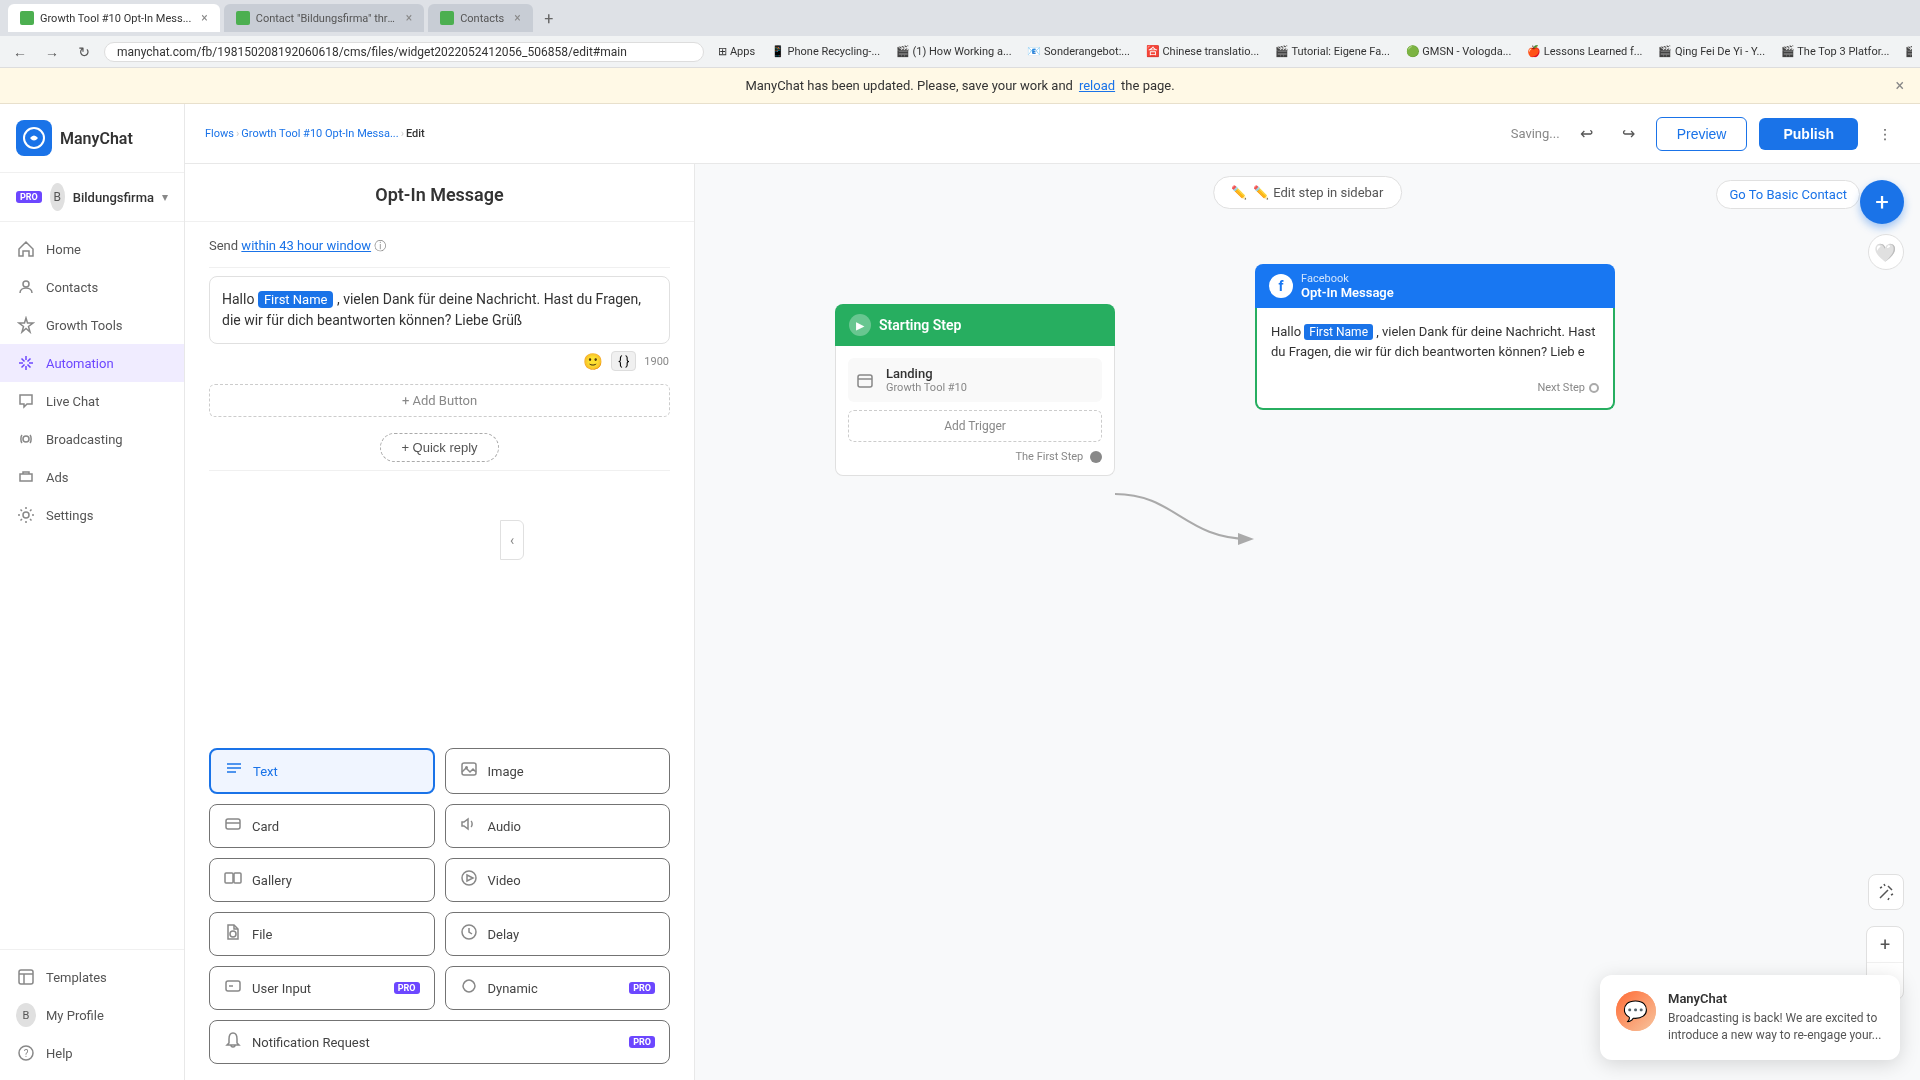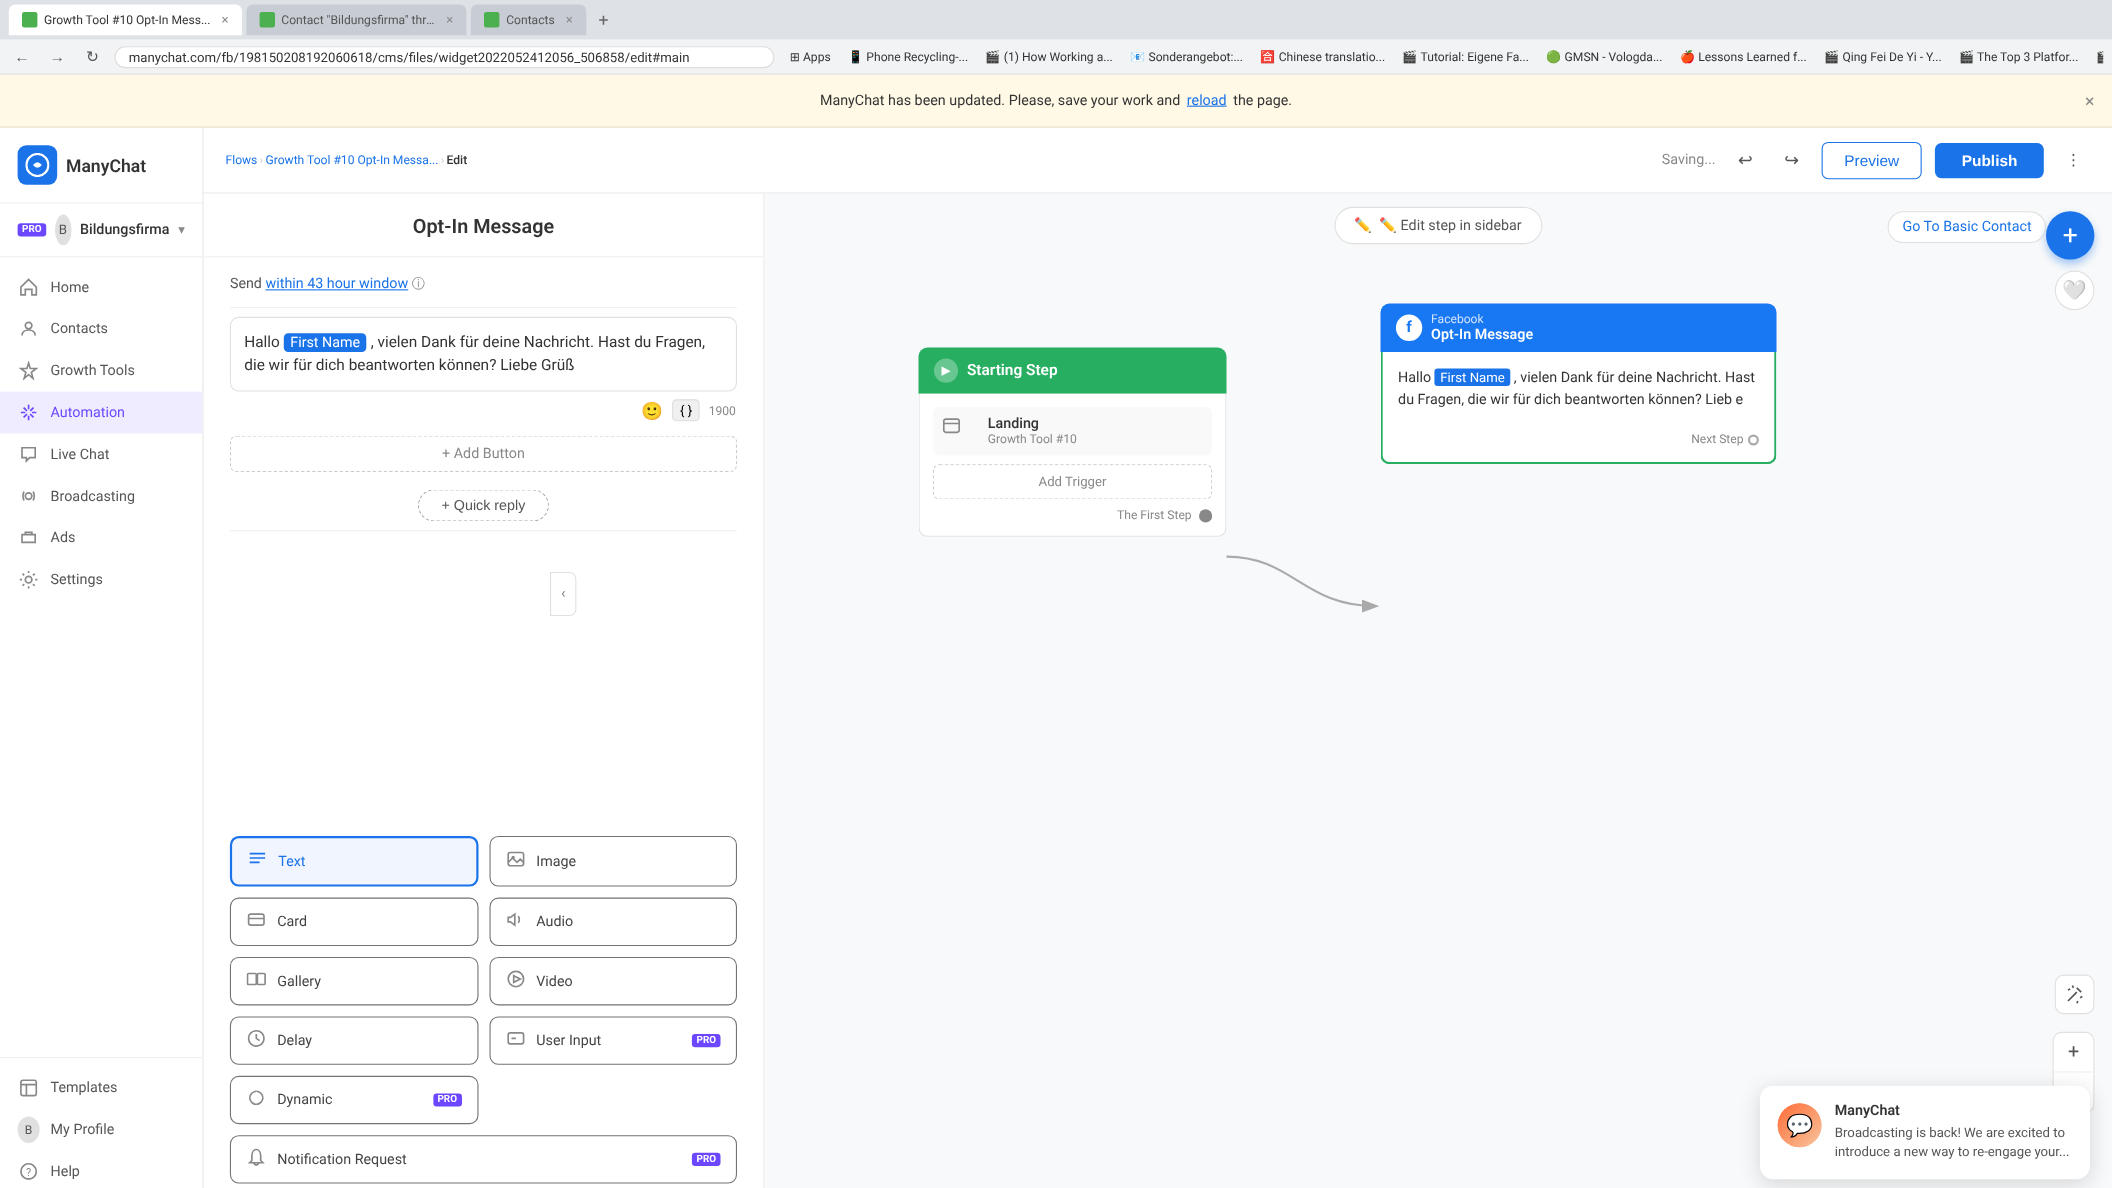--- a/index.html
+++ b/index.html
@@ -13,21 +13,21 @@
     .tab-close { margin-left: 4px; color: #888; font-size: 12px; cursor: pointer; }
     .tab-add { width: 24px; height: 24px; display: flex; align-items: center; justify-content: center; color: #666; font-size: 16px; cursor: pointer; }
 
     .address-bar { height: 32px; background: #f1f3f4; display: flex; align-items: center; padding: 0 8px; gap: 8px; border-bottom: 1px solid #ddd; }
     .nav-btn { width: 24px; height: 24px; display: flex; align-items: center; justify-content: center; color: #555; cursor: pointer; font-size: 14px; }
     .url-bar { flex: 1; max-width: 600px; background: #fff; border: 1px solid #ddd; border-radius: 16px; padding: 2px 12px; font-size: 12px; color: #333; }
     .bookmarks { display: flex; align-items: center; gap: 4px; flex: 1; overflow: hidden; }
     .bookmark { font-size: 11px; color: #333; white-space: nowrap; padding: 2px 6px; cursor: pointer; }
 
     
-    .notification-bar { background: #fff9e6; height: 48px; display: flex; align-items: center; justify-content: center; gap: 6px; font-size: 13px; color: #333; border-bottom: 1px solid #e8e0cc; position: relative; }
+    .notification-bar { background: #fff9e6; height: 36px; display: flex; align-items: center; justify-content: center; gap: 6px; font-size: 13px; color: #333; border-bottom: 1px solid #e8e0cc; position: relative; }
     .notification-link { color: #1a73e8; cursor: pointer; text-decoration: underline; }
     .notification-close { position: absolute; right: 16px; cursor: pointer; color: #888; font-size: 16px; }
 
     
     .app-container { display: flex; height: calc(1080px - 36px - 32px - 36px); }
 
     
     .sidebar { width: 185px; background: #fff; border-right: 1px solid #e8e8e8; display: flex; flex-direction: column; flex-shrink: 0; }
     .sidebar-logo { display: flex; align-items: center; gap: 8px; padding: 16px 16px; border-bottom: 1px solid #f0f0f0; }
     .logo-icon { width: 36px; height: 36px; background: #1a73e8; border-radius: 8px; display: flex; align-items: center; justify-content: center; color: #fff; font-size: 18px; font-weight: bold; }
@@ -96,21 +96,21 @@
     .pro-tag { background: #6c47ff; color: #fff; font-size: 9px; font-weight: 700; padding: 1px 4px; border-radius: 3px; margin-left: auto; }
 
     
     .canvas-area { flex: 1; background: #f8f9fa; position: relative; overflow: hidden; }
     .canvas-hint { position: absolute; top: 12px; left: 50%; transform: translateX(-50%); background: #fff; border: 1px solid #e0e0e0; border-radius: 20px; padding: 8px 18px; font-size: 13px; color: #555; white-space: nowrap; display: flex; align-items: center; gap: 6px; }
 
     .starting-node { position: absolute; top: 140px; left: 140px; width: 280px; }
     .node-header-start { background: #27ae60; border-radius: 8px 8px 0 0; padding: 10px 14px; display: flex; align-items: center; gap: 8px; color: #fff; font-weight: 600; font-size: 14px; }
     .play-icon { width: 22px; height: 22px; background: rgba(255,255,255,0.3); border-radius: 50%; display: flex; align-items: center; justify-content: center; font-size: 10px; }
     .node-body { background: #fff; border: 1px solid #e0e0e0; border-top: none; border-radius: 0 0 8px 8px; padding: 12px; }
-    .landing-row { display: flex; align-items: flex-start; gap: 24px; padding: 8px; background: #f9f9f9; border-radius: 6px; margin-bottom: 8px; }
+    .landing-row { display: flex; align-items: flex-end; gap: 12px; padding: 8px; background: #f9f9f9; border-radius: 6px; margin-bottom: 8px; }
     .landing-icon { font-size: 16px; color: #888; }
     .landing-title { font-size: 13px; font-weight: 500; color: #333; }
     .landing-sub { font-size: 11px; color: #888; }
     .add-trigger-btn { border: 1px dashed #ccc; border-radius: 6px; padding: 8px; text-align: center; font-size: 12px; color: #888; cursor: pointer; }
     .first-step-label { text-align: right; font-size: 11px; color: #888; margin-top: 8px; }
     .node-connector { width: 12px; height: 12px; background: #888; border-radius: 50%; display: inline-block; margin-left: 4px; vertical-align: middle; }
 
     .optin-node { position: absolute; top: 100px; left: 560px; width: 360px; }
     .node-header-fb { background: #1877f2; border-radius: 8px 8px 0 0; padding: 8px 14px; display: flex; align-items: center; gap: 8px; }
     .fb-icon-circle { width: 24px; height: 24px; background: #fff; border-radius: 50%; display: flex; align-items: center; justify-content: center; color: #1877f2; font-size: 14px; font-weight: bold; }
@@ -430,20 +430,30 @@
               <svg width="18" height="18" viewBox="0 0 18 18" fill="none">
                   <circle cx="9" cy="9" r="7" stroke="#888" stroke-width="1.5" fill="none"></circle>
                   <path d="M7 6L13 9L7 12V6Z" stroke="#888" stroke-width="1.5" fill="none"></path>
                 </svg>
             </span>
             <span>Video</span>
           </div>
           <div class="component-item">
             <span class="component-icon">
               <svg width="18" height="18" viewBox="0 0 18 18" fill="none">
+                  <path d="M10 2H4V16H14V6L10 2Z" stroke="#888" stroke-width="1.5" fill="none"></path>
+                  <path d="M10 2V6H14" stroke="#888" stroke-width="1.5" fill="none"></path>
+                  <circle cx="9" cy="11" r="3" stroke="#888" stroke-width="1.5" fill="none"></circle>
+                </svg>
+            </span>
+            <span>File</span>
+          </div>
+          <div class="component-item">
+            <span class="component-icon">
+              <svg width="18" height="18" viewBox="0 0 18 18" fill="none">
                   <circle cx="9" cy="9" r="7" stroke="#888" stroke-width="1.5" fill="none"></circle>
                   <path d="M9 5V9L12 11" stroke="#888" stroke-width="1.5"></path>
                 </svg>
             </span>
             <span>Delay</span>
           </div>
           <div class="component-item">
             <span class="component-icon">
               <svg width="18" height="18" viewBox="0 0 18 18" fill="none">
                   <rect x="2" y="4" width="14" height="10" rx="2" stroke="#888" stroke-width="1.5" fill="none"></rect>

